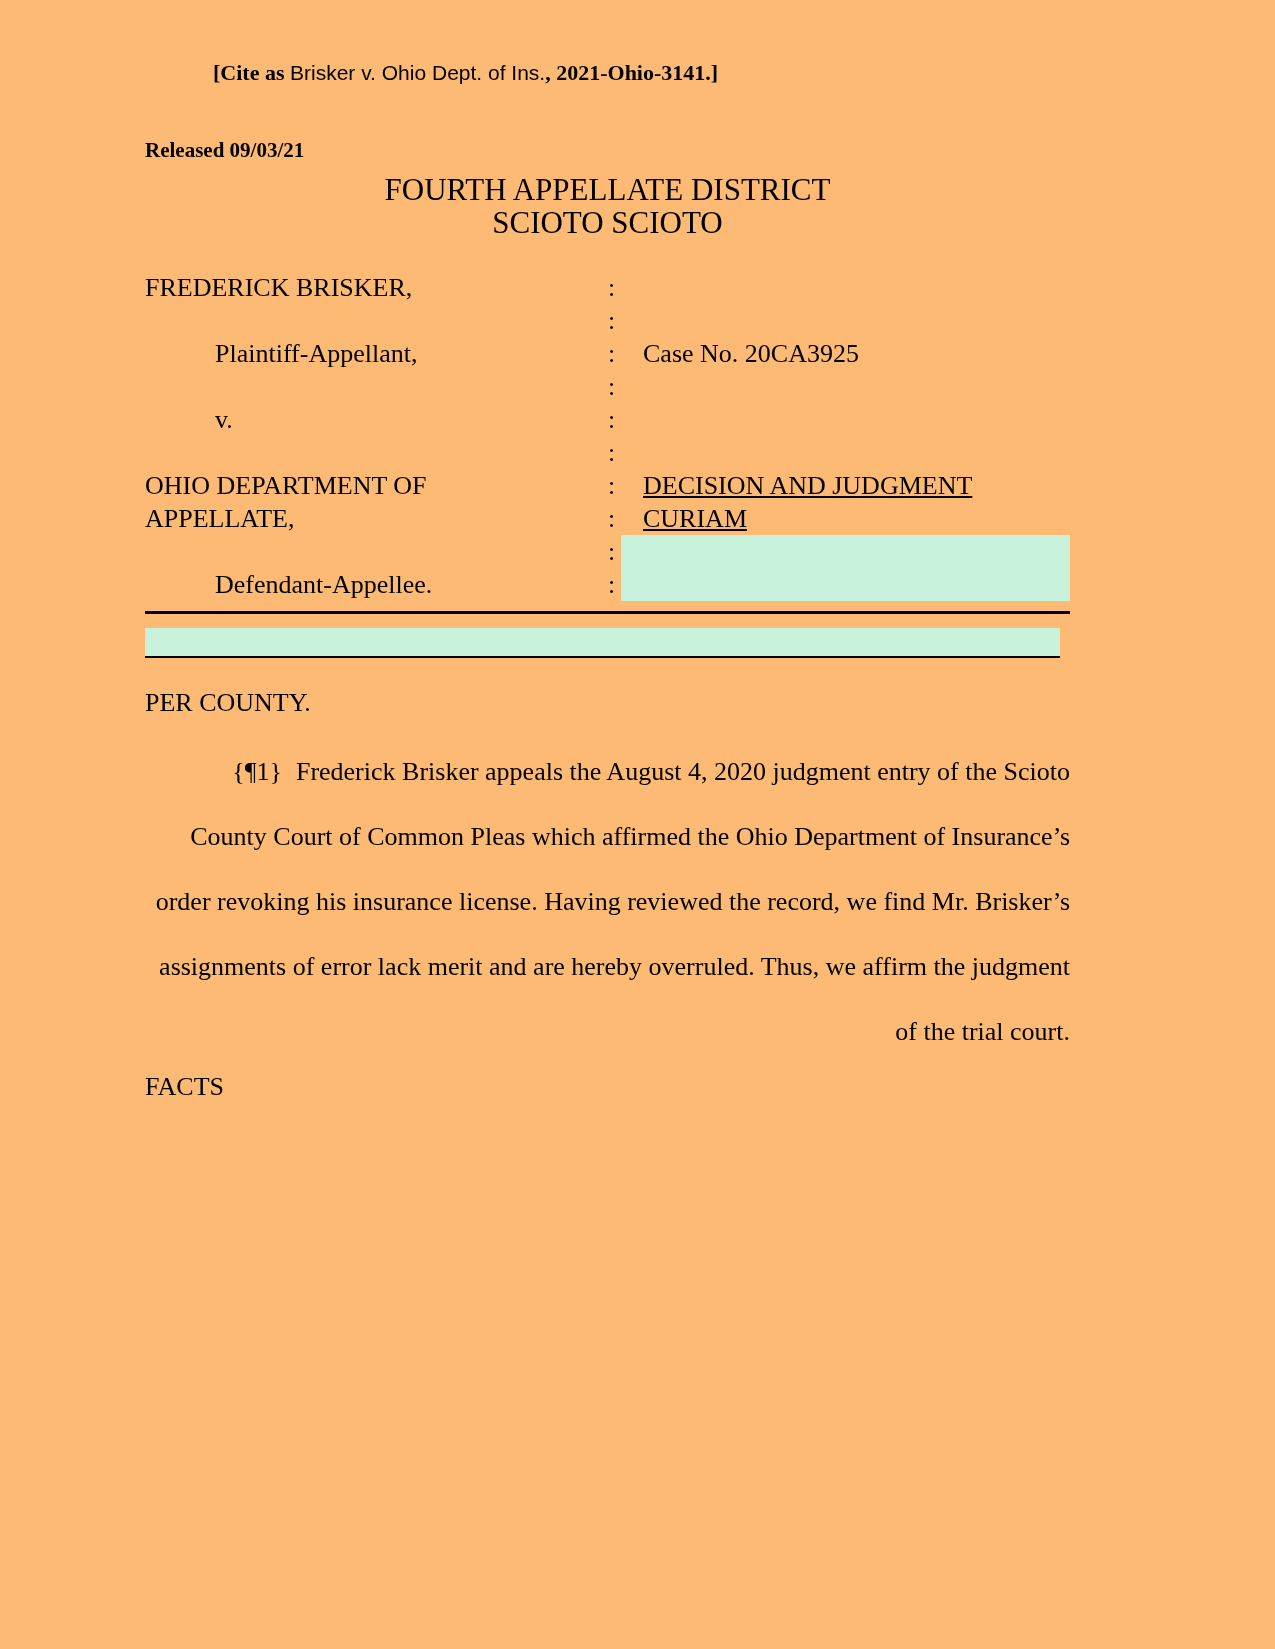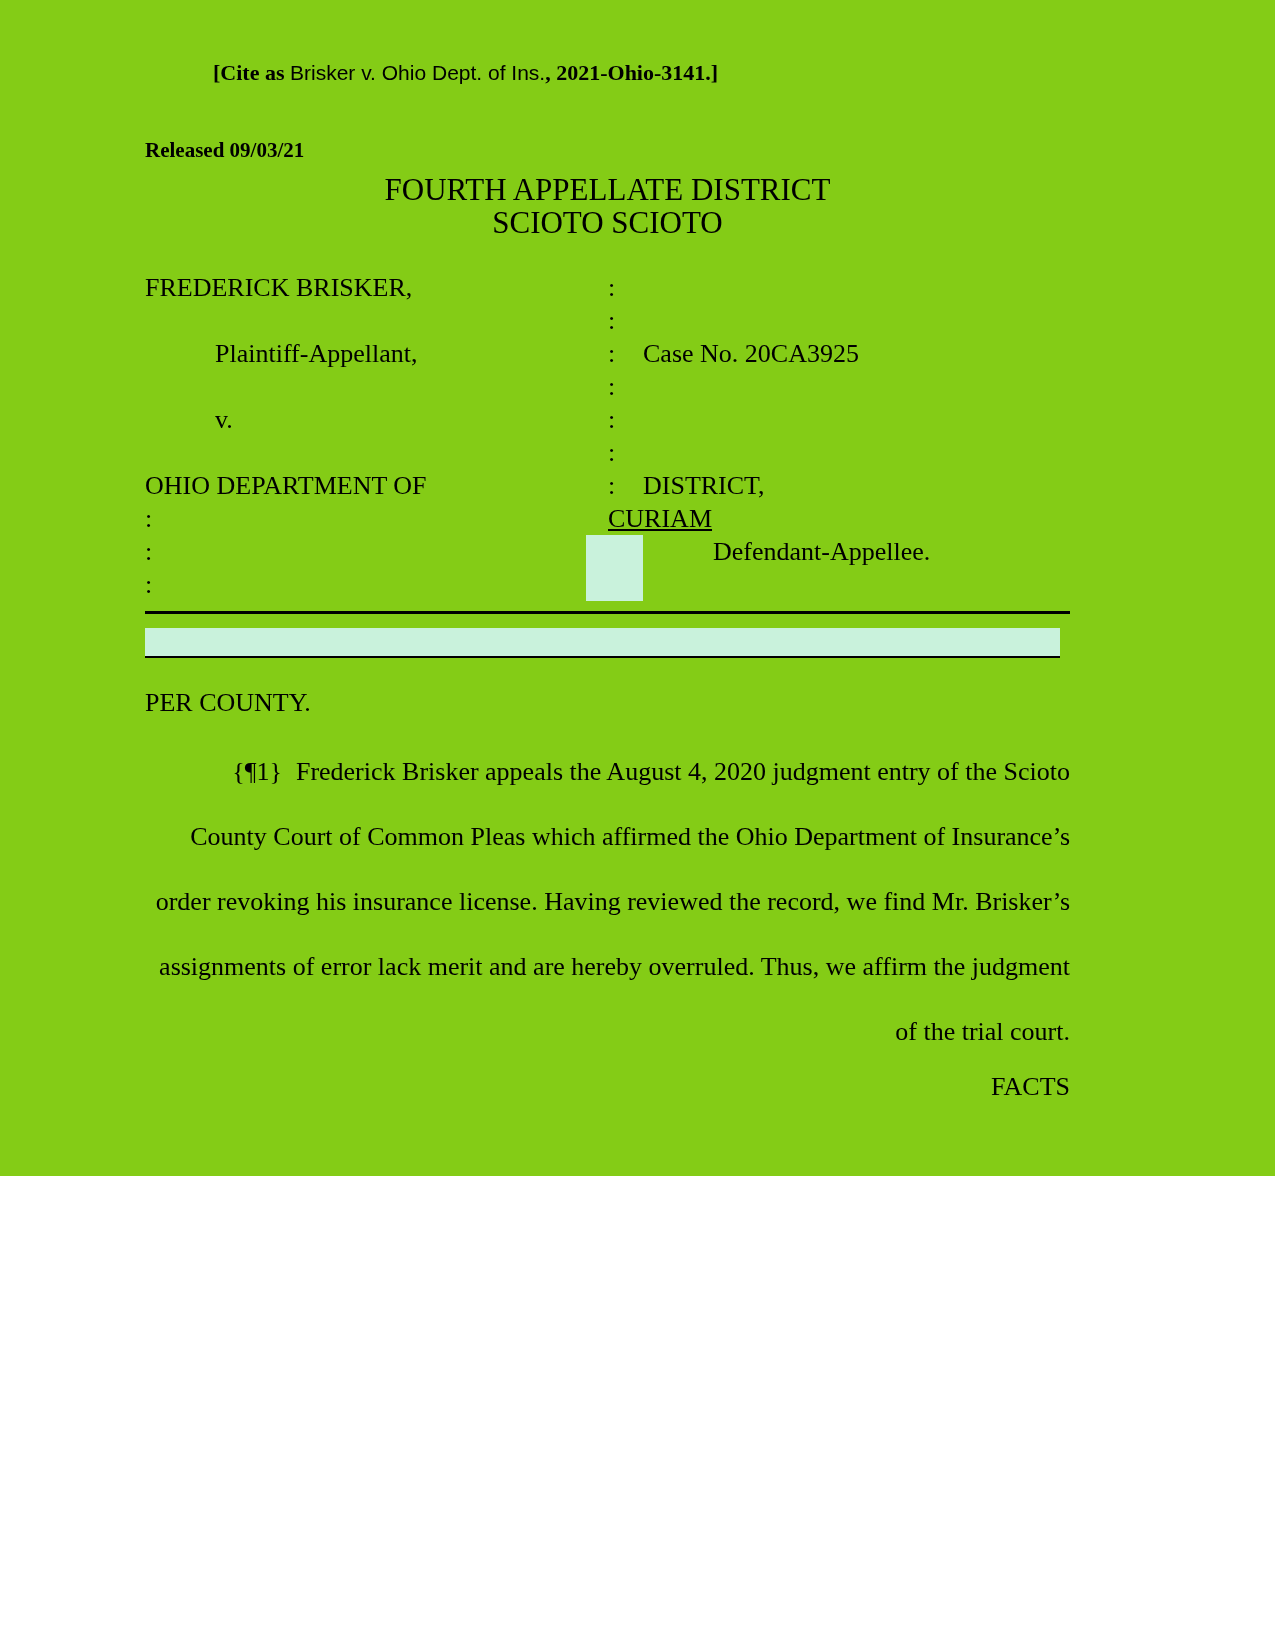--- a/index.html
+++ b/index.html
@@ -1,21 +1,21 @@
 <!DOCTYPE html>
 <html style="--highlight: #c9f2dc;"><head>
 <meta charset="utf-8">
 <style>
   * { margin: 0; padding: 0; box-sizing: border-box; }
   html, body { background: #ffffff; }
   .page {
     position: relative;
     width: 1275px;
-    height: 1176px;
-    background: #84cc16;
+    height: 1649px;
+    background: #fdba74;
     color: #000000;
     font-family: "Liberation Serif", serif;
     overflow: hidden;
   }
   .content {
     padding: 60px 205px 0 145px; 
   }
 
   
   .cite-line {
@@ -97,21 +97,21 @@
     margin-top: 20px;
     font-size: 26px;
     line-height: 65px;
     text-indent: 72px;
     text-align: right;
   }
   .para-marker { margin-right: 14px; }
 
   .facts-heading {
     margin-top: 6px;
-    text-align: right;
+    text-align: left;
     font-size: 26px;
     line-height: 33px;
   }
 </style>
 </head>
 <body>
 
 <div class="page">
   <div class="content">
 
@@ -146,22 +146,23 @@
       <div class="cap-left indent">v.</div>
       <div class="cap-colon">:</div>
       <div class="cap-right"></div>
 
       <div class="cap-left"></div>
       <div class="cap-colon">:</div>
       <div class="cap-right"></div>
 
       <div class="cap-left">OHIO DEPARTMENT OF</div>
       <div class="cap-colon">:</div>
+      <div class="cap-right underlined">DECISION AND JUDGMENT</div>
 
-      <div class="cap-left">DISTRICT,</div>
+      <div class="cap-left">APPELLATE,</div>
       <div class="cap-colon">:</div>
       <div class="cap-right underlined">CURIAM</div>
 
       <div class="cap-left"></div>
       <div class="cap-colon">:</div>
       <div class="cap-right highlight"></div>
 
       <div class="cap-left indent">Defendant-Appellee.</div>
       <div class="cap-colon">:</div>
       <div class="cap-right highlight"></div>

